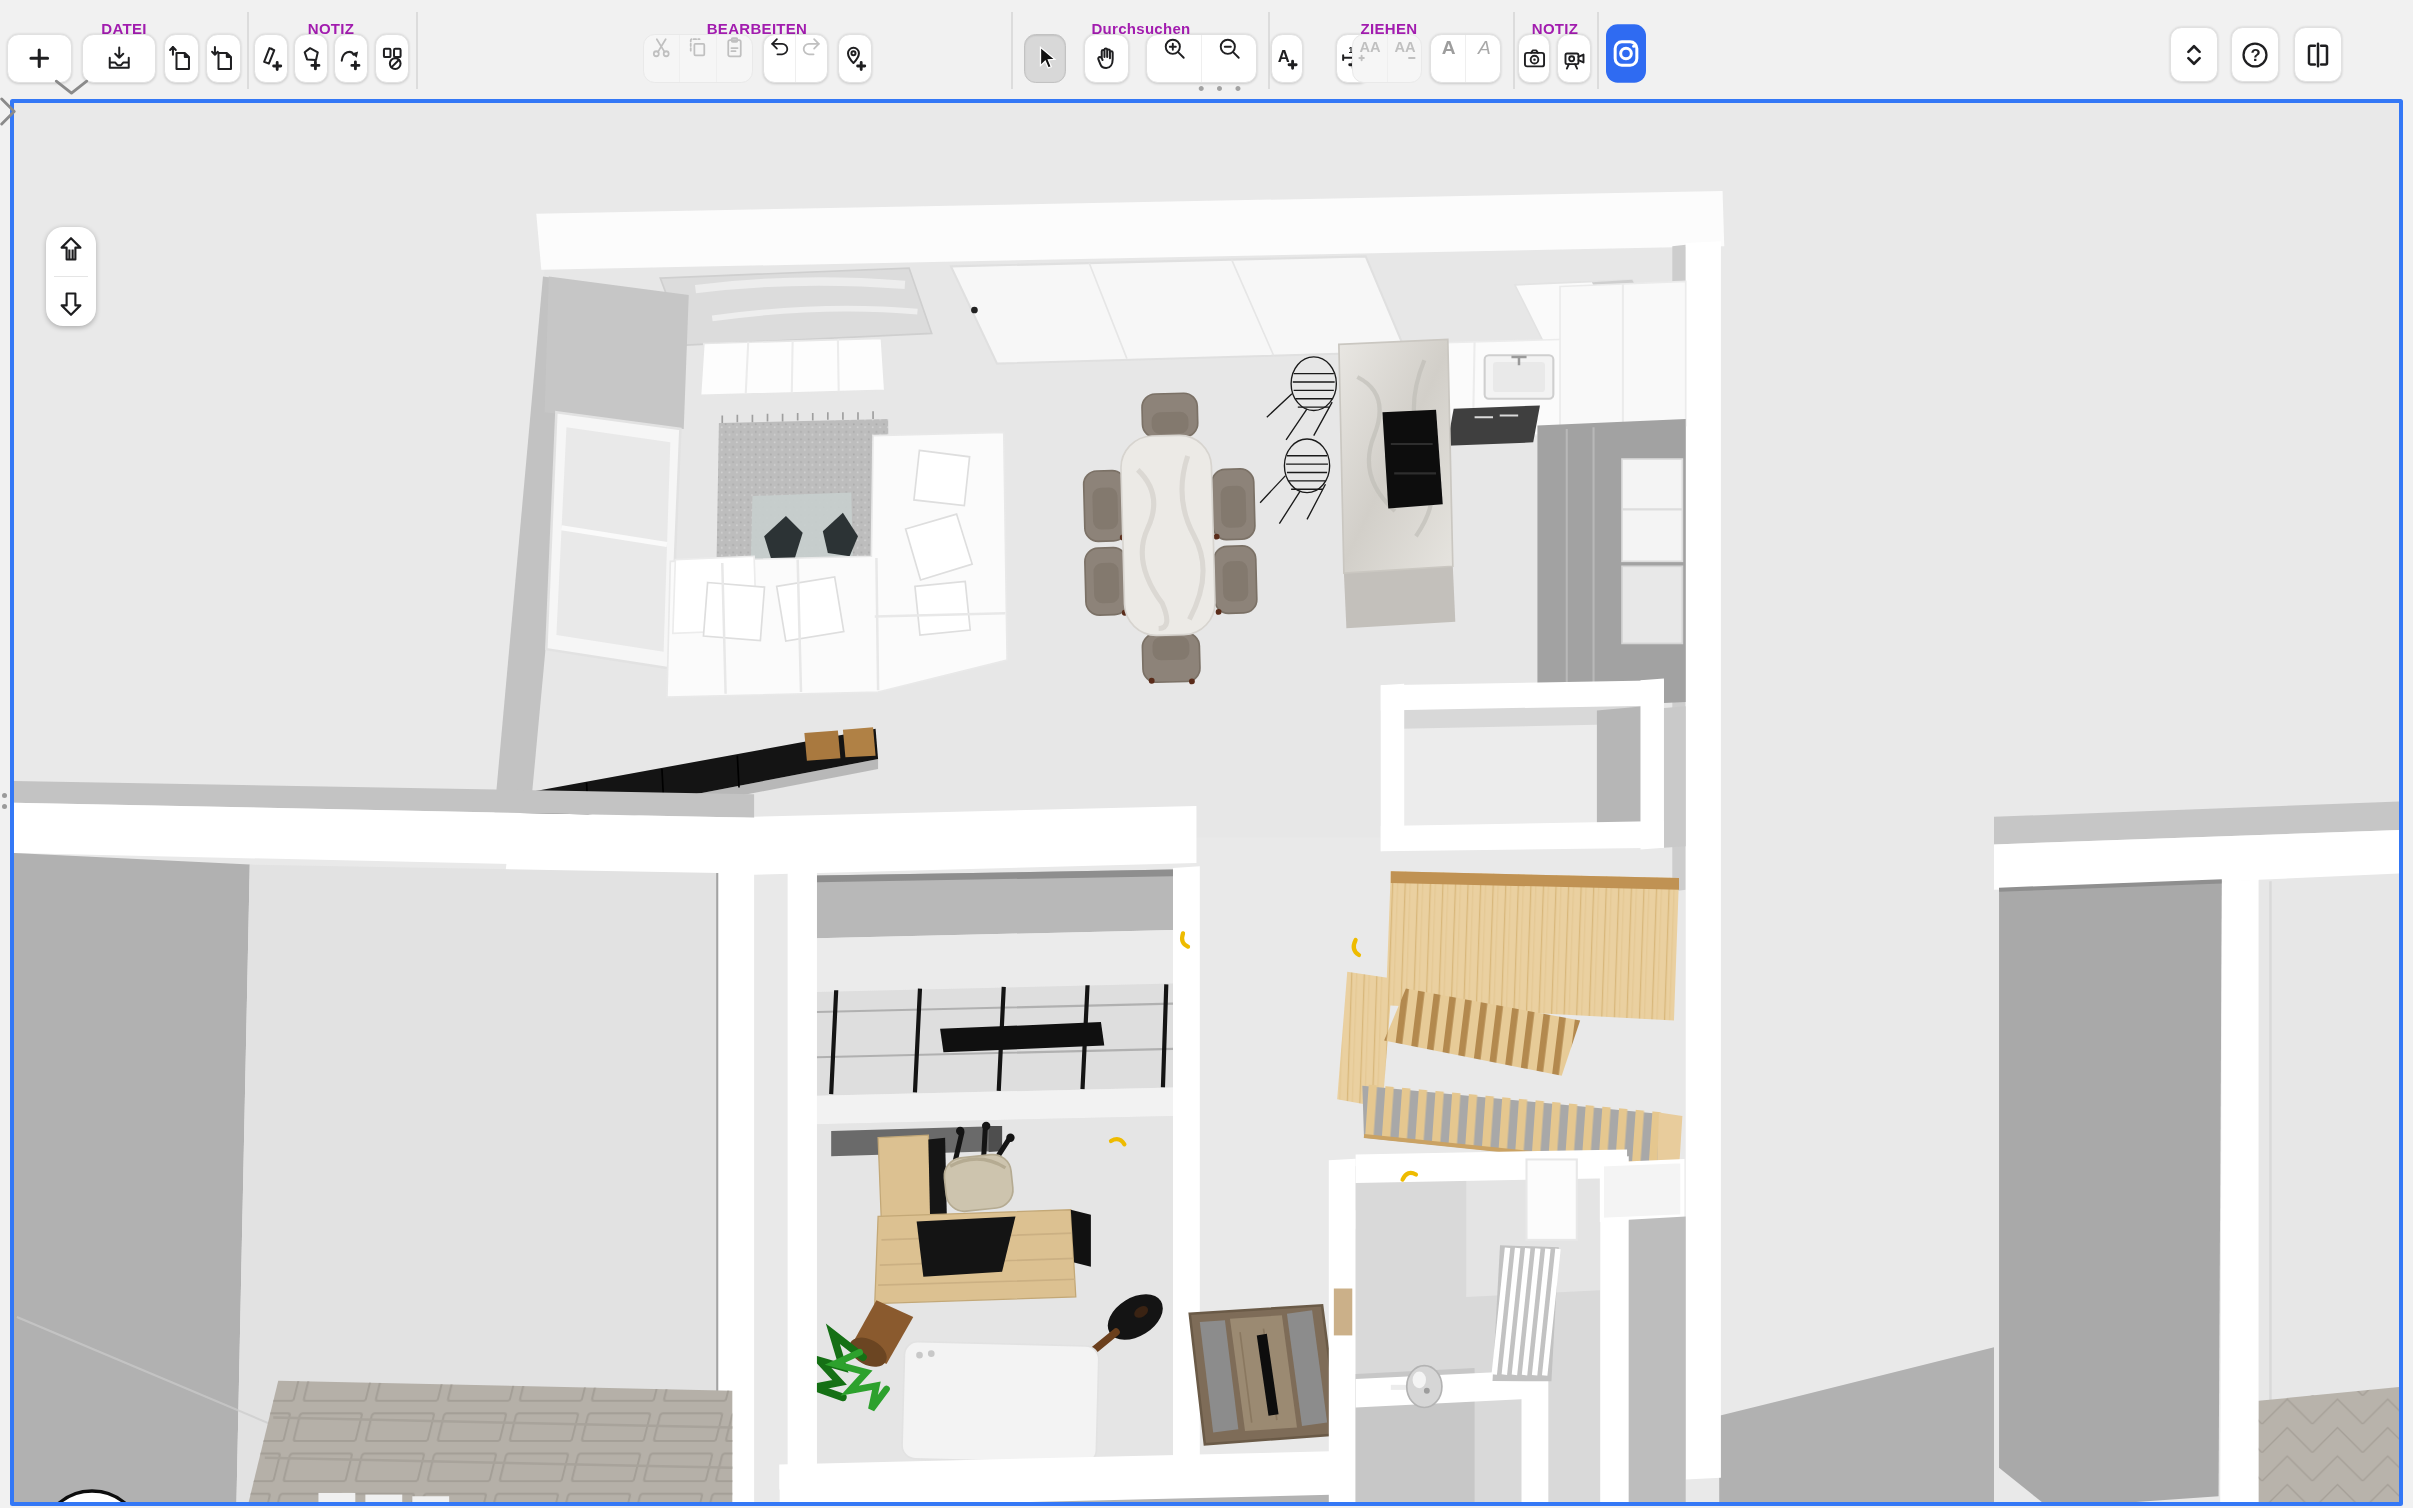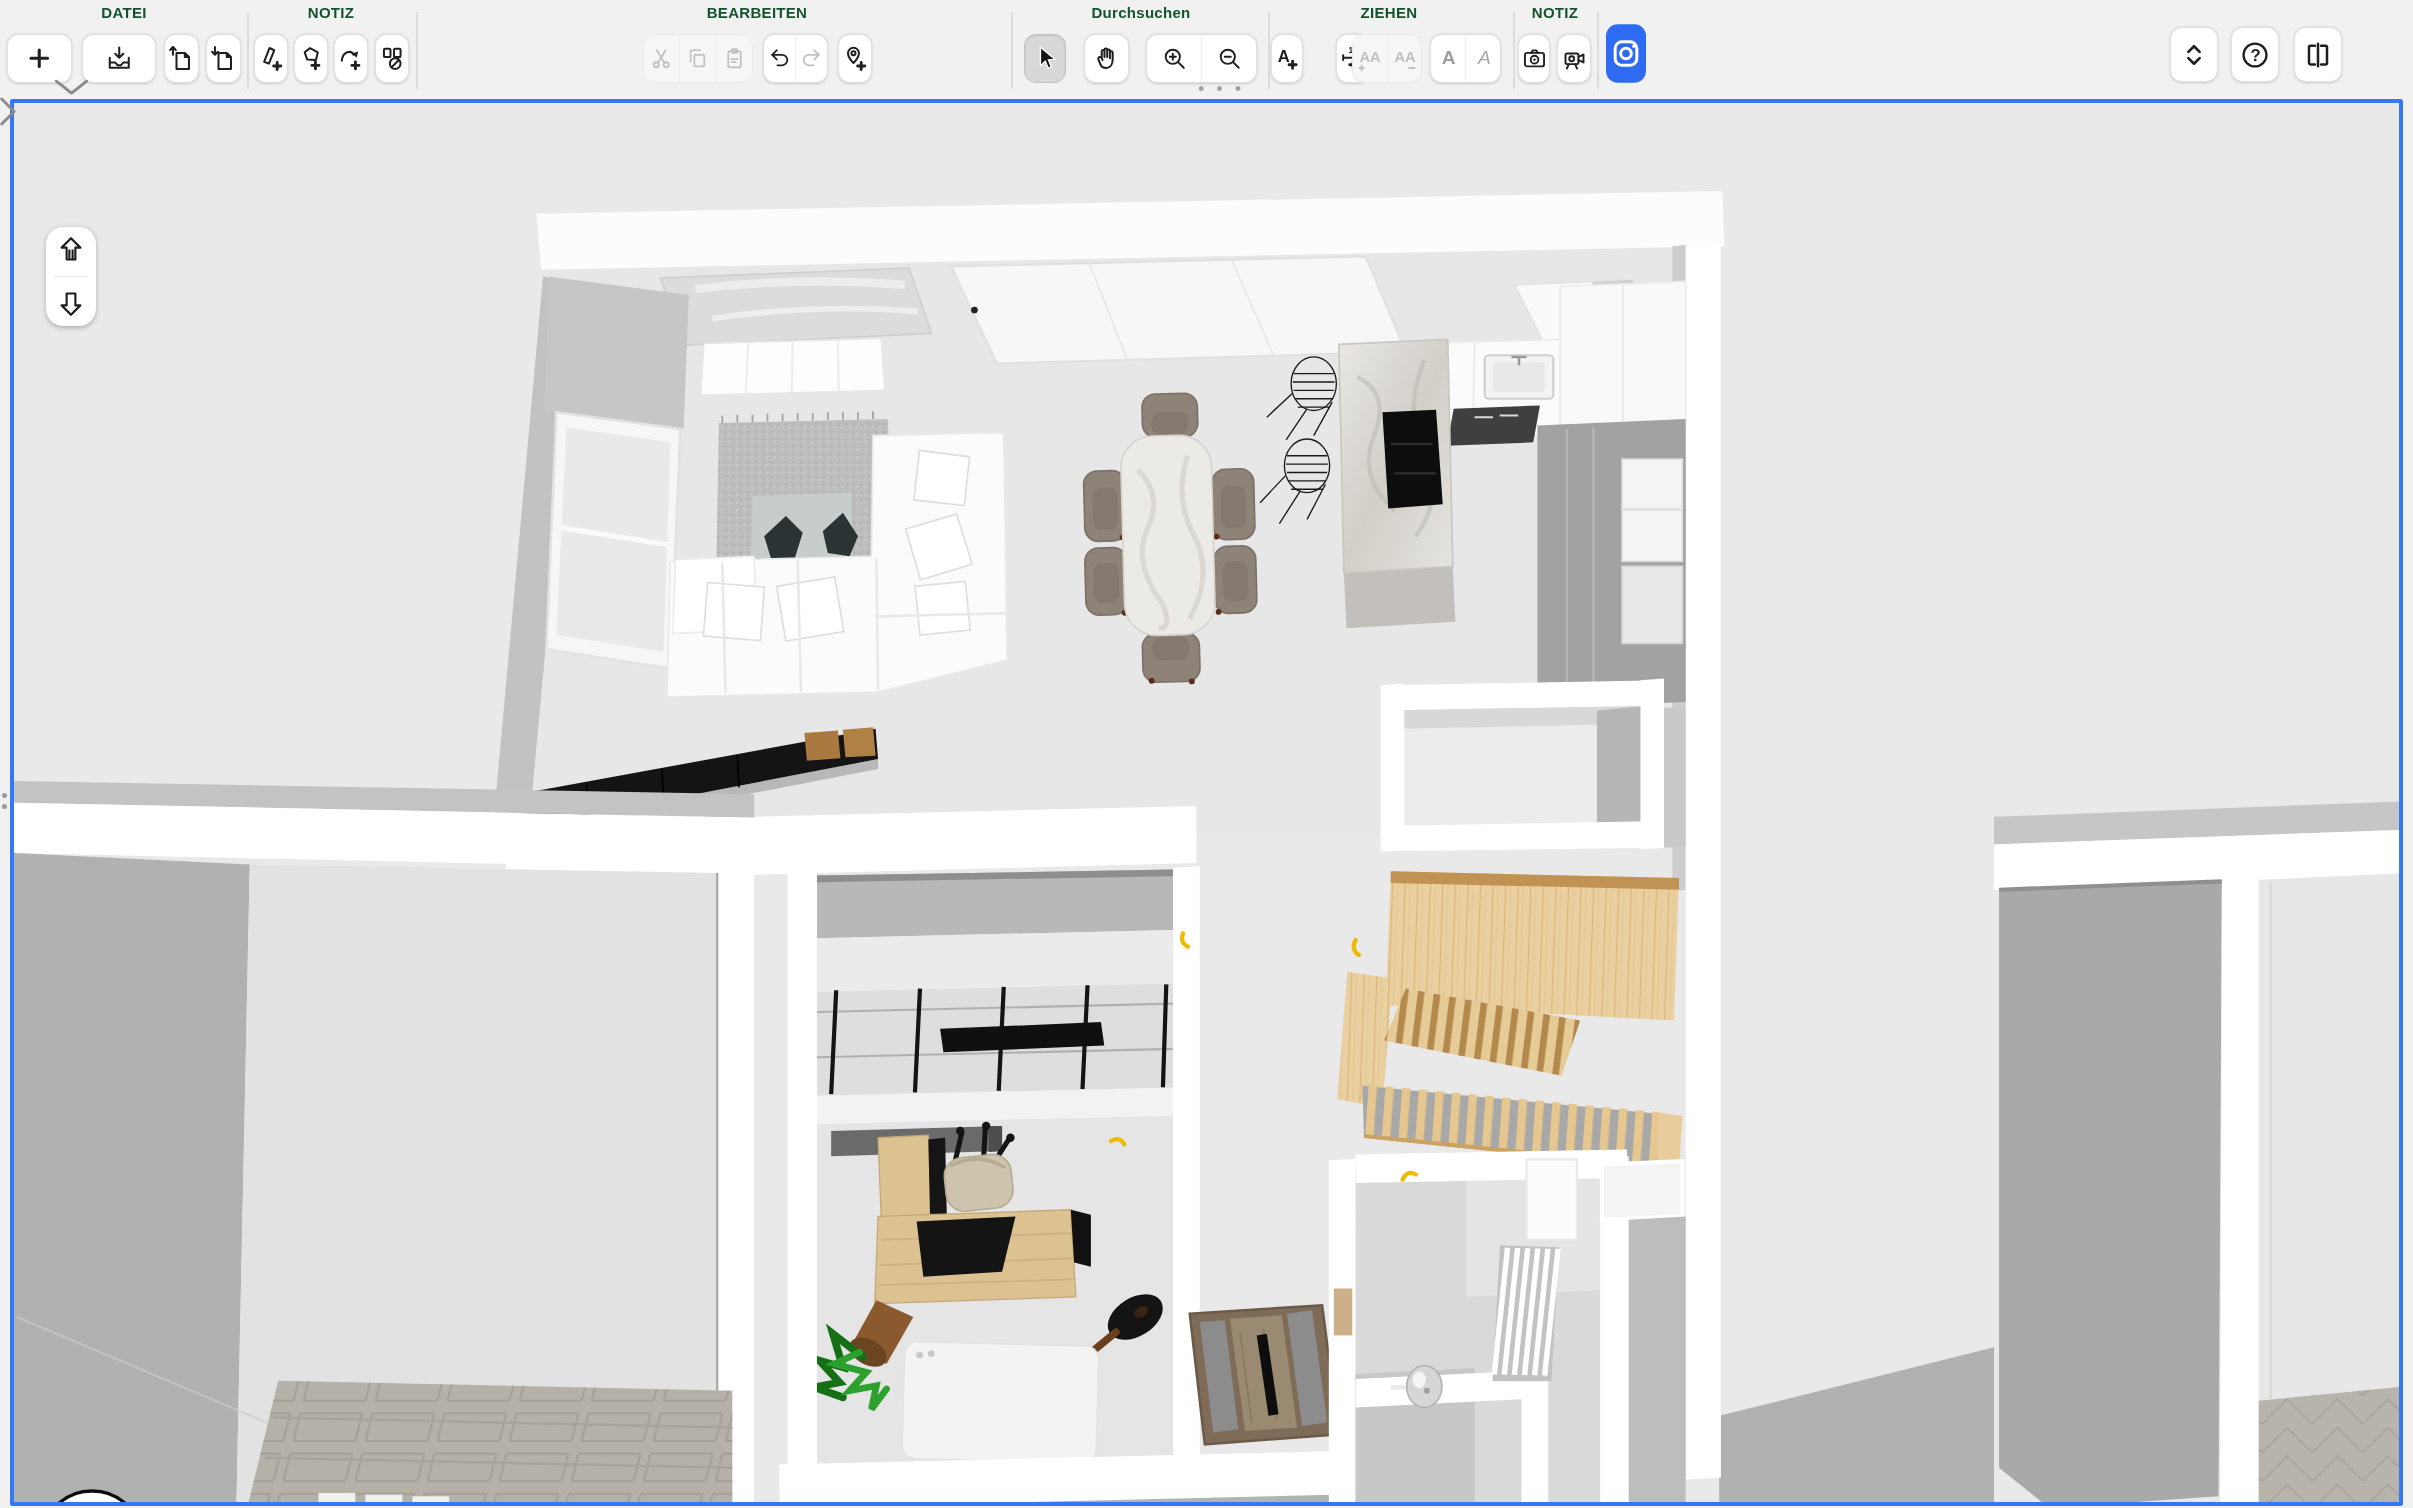--- a/index.html
+++ b/index.html
@@ -4,29 +4,29 @@
 <style>
   html,body{margin:0;padding:0}
   body{
     width:2413px;height:1508px;position:relative;overflow:hidden;
     background:#f1f1f1;
     font-family:"Liberation Sans", sans-serif;
     -webkit-font-smoothing:antialiased;
   }
   
   .toolbar{position:absolute;left:0;top:0;width:2413px;height:99px;background:#f1f1f1;z-index:5}
-  .tb-label{position:absolute;top:4px;transform:translateX(-50%);
-    font-size:15px;font-weight:700;color:#14532d;letter-spacing:0.3px;white-space:nowrap}
+  .tb-label{position:absolute;top:20px;transform:translateX(-50%);
+    font-size:15px;font-weight:700;color:#a21caf;letter-spacing:0.3px;white-space:nowrap}
   .tb-sep{position:absolute;top:11.7px;height:77px;width:1.7px;background:#dcdcdc}
   .tb-btn{position:absolute;top:34px;height:49px;background:#fff;border:0.8px solid #e1e1e1;
     border-radius:11.7px;box-shadow:0 0.8px 2.5px rgba(0,0,0,.16);
     display:flex;align-items:center;justify-content:center;box-sizing:border-box}
   .tb-btn.active{background:#d8d8d8;border-color:#c2c2c2;box-shadow:inset 0 0.8px 1.7px rgba(0,0,0,.12)}
   .tb-pill{gap:0;padding:0}
-  .tb-pill .half{flex:1;height:100%;display:flex;align-items:center;justify-content:center}
+  .tb-pill .half{flex:1;height:100%;display:flex;align-items:flex-start;justify-content:center}
   .tb-pill .half + .half{border-left:0.8px solid #efefef}
   .tb-btn.disabled{background:#f6f6f6;border-color:#e9e9e9;box-shadow:none}
   .ic{display:block}
   .ic .st{stroke:#1f1f21;stroke-width:1.7;fill:none;stroke-linecap:round;stroke-linejoin:round}
   .ic .fl{fill:#1f1f21}
   .ic.dis .st{stroke:#c0c0c0}
   .ov-dots{position:absolute;left:1198px;top:84px;display:flex;gap:5px;color:#a2a2a2;
     font-size:18.4px;line-height:10px;letter-spacing:3.4px}
   
   .viewport{position:absolute;left:10px;top:99px;width:2393px;height:1407px;

